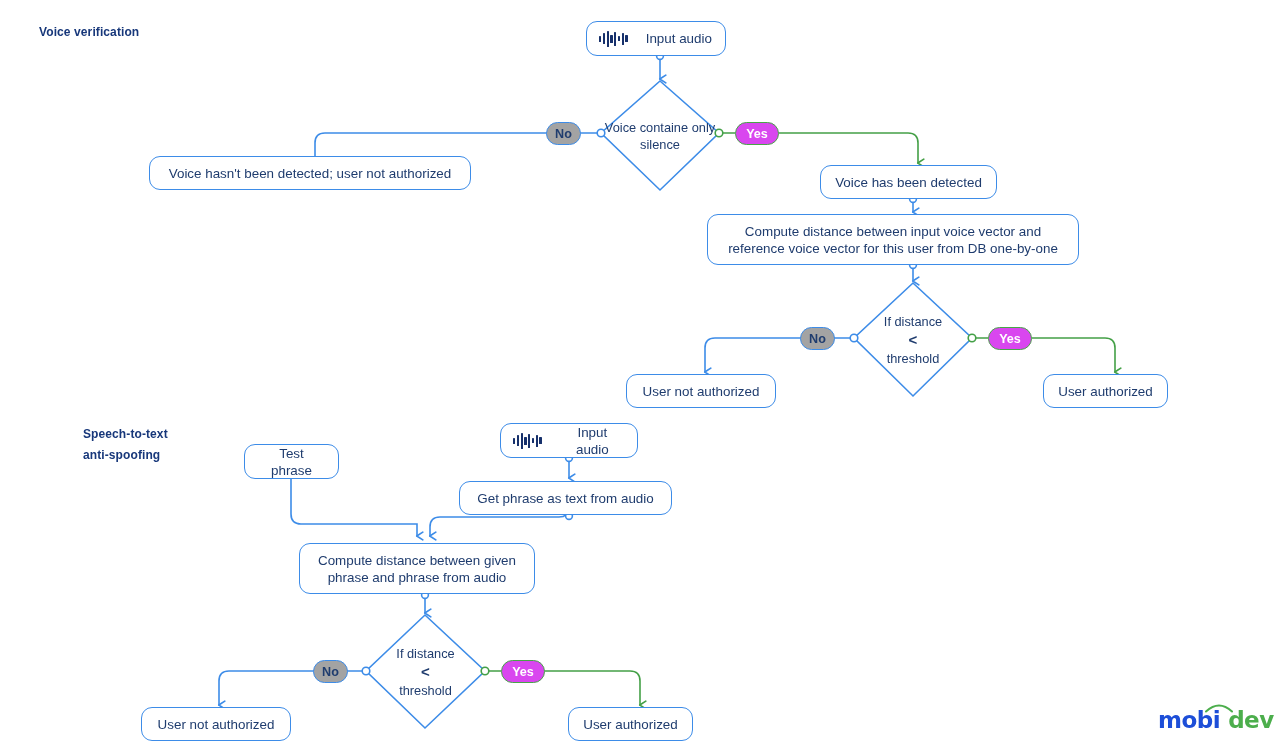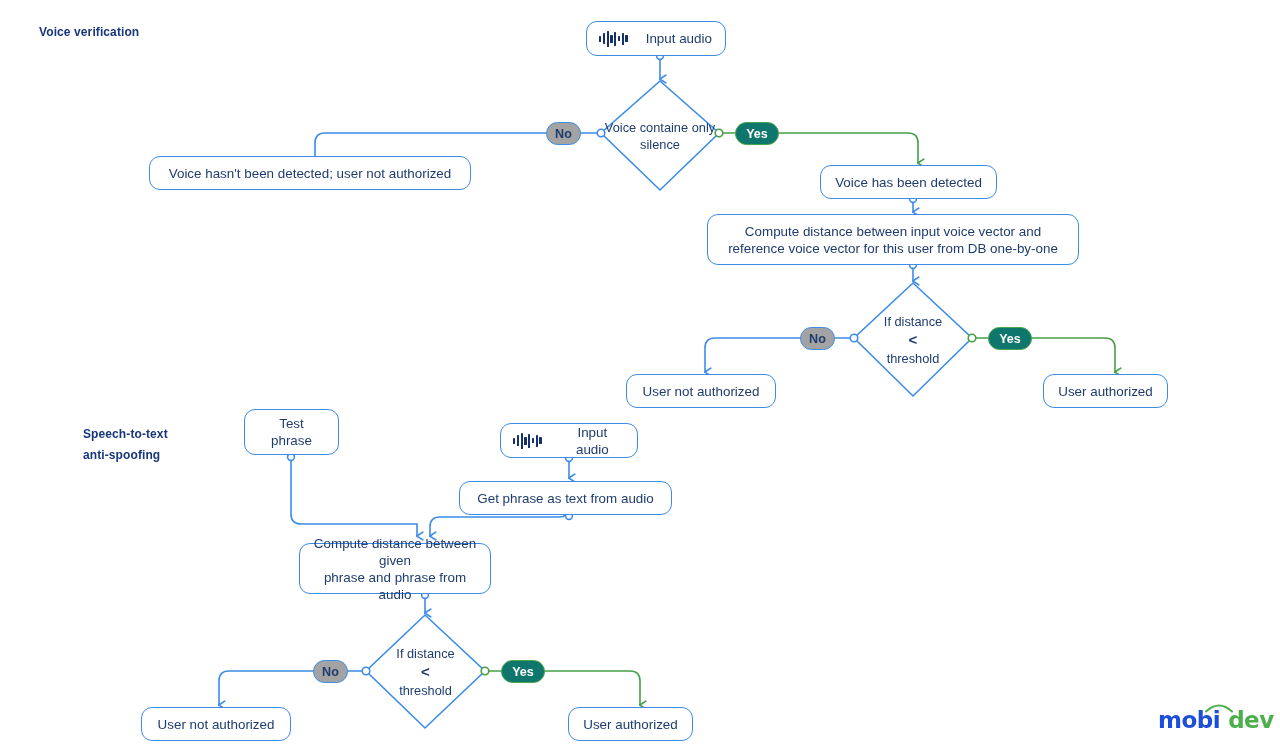--- a/index.html
+++ b/index.html
@@ -89,21 +89,21 @@
     box-sizing: border-box;
     display: flex;
     align-items: center;
     justify-content: center;
     font-size: 12.6px;
     font-weight: bold;
     border-radius: 12px;
     height: 23px;
   }
   .pill.no  { border: 1.6px solid #3d8ce8; color: #1f3c6e; background: #a3a3a3; }
-  .pill.yes { background: #0f766e; color: #ffffff; border: 1.6px solid #48a548; }
+  .pill.yes { background: #d946ef; color: #ffffff; border: 1.6px solid #48a548; }
 
   
   #logo {
     position: absolute;
     left: 1158px;
     top: 702px;
     width: 100px;
     height: 32px;
   }
   #logo .logotext {
@@ -247,21 +247,21 @@
   <span>Yes</span>
 </div>
 
 <div class="node" style="left:626px; top:374px; width:150px; height:34px;">
   <span class="lbl">User not authorized</span>
 </div>
 <div class="node" style="left:1043px; top:374px; width:125px; height:34px;">
   <span class="lbl">User authorized</span>
 </div>
 
-<div class="node" style="left:244px; top:409px; width:95px; height:46px;">
+<div class="node" style="left:244px; top:444px; width:95px; height:35px;">
   <span class="lbl">Test phrase</span>
 </div>
 
 <div class="node with-icon" style="left:500px; top:423px; width:138px; height:35px;">
   <span class="wave-icon">
     <i style="height:6px"></i>
       <i style="height:11px"></i>
       <i style="height:16px"></i>
     <i style="height:8px"></i>
       <i style="height:14px"></i>
@@ -269,21 +269,21 @@
     <i style="height:12px"></i>
       <i style="height:7px"></i>
   </span>
   <span class="lbl">Input audio</span>
 </div>
 
 <div class="node" style="left:459px; top:481px; width:213px; height:34px;">
   <span class="lbl">Get phrase as text from audio</span>
 </div>
 
-<div class="node" style="left:299px; top:543px; width:192px; height:51px;">
+<div class="node" style="left:299px; top:543px; width:236px; height:51px;">
   <span class="lbl">Compute distance between given
 phrase and phrase from audio</span>
 </div>
 
 <div class="diamond-wrap" style="left:366px; top:615px; width:119px; height:113px;">
   <div class="dtext">
     <span>If distance</span>
     <span class="big">&lt;</span>
     <span>threshold</span>
   </div>

